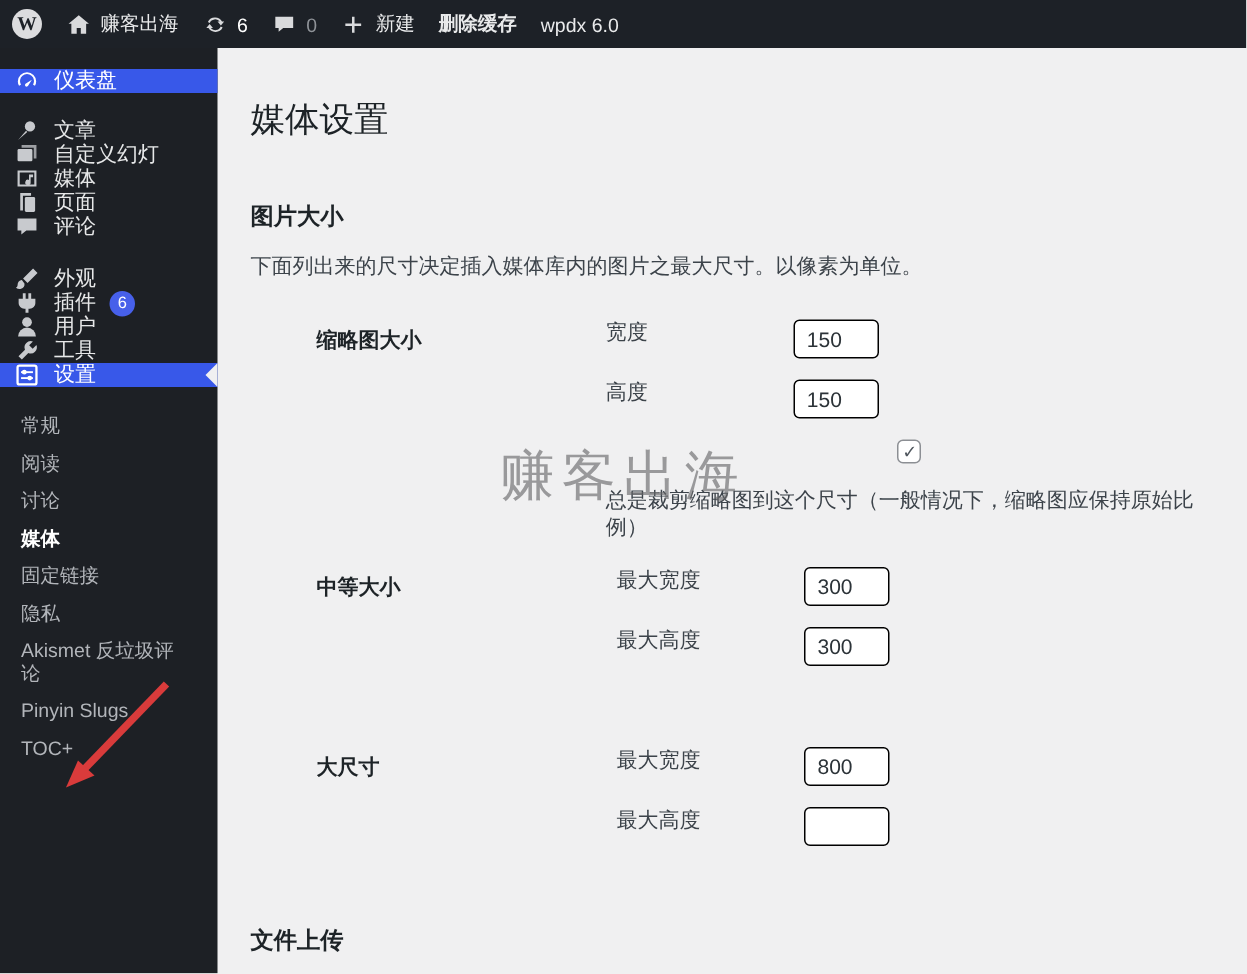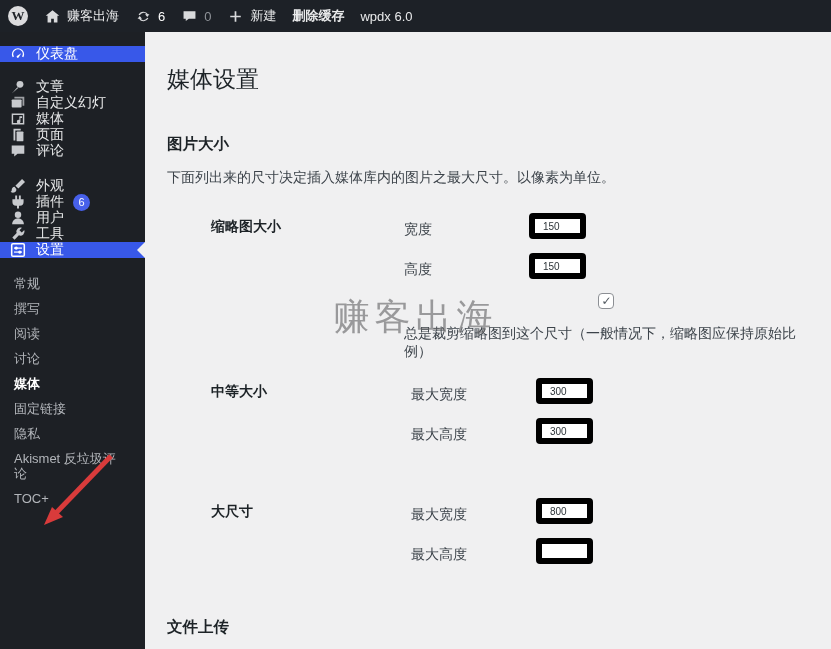--- a/index.html
+++ b/index.html
@@ -37,24 +37,24 @@
   .submenu-item.current { color:#fff; font-weight:700; }
 
   
   .content { position:absolute; left:145px; top:44px; width:686px; height:617px; padding:0 22px; color:#3c434a; }
   .page-title { font-size:23px; font-weight:500; color:#1d2327; margin-top:20px; }
   .sec-heading { font-size:15.5px; font-weight:700; color:#1d2327; margin-top:39px; }
   .desc { font-size:14px; margin-top:14px; color:#3c434a; }
   .form { margin-top:26px;margin-left:44px; }
   .frow { display:flex; }
   .frow .th { width:200px; font-size:14px; font-weight:600; color:#1d2327; padding-top:5px; }
-  .fline { display:flex; align-items:flex-end; margin-bottom:14px; }
+  .fline { display:flex; align-items:flex-start; margin-bottom:14px; }
   .flabel { width:125px; font-size:14px; }
-  .tinput { width:57px; height:26px; border:6px solid #000000; border-radius:4px; background:#fff;
-            font-size:10px; color:#2c3338; padding:0 8px; font-family:inherit; }
+  .tinput { width:57px; height:26px; border:1px solid #000000; border-radius:4px; background:#fff;
+            font-size:14px; color:#2c3338; padding:0 8px; font-family:inherit; }
   .checkline { display:flex; align-items:center; gap:16px; font-size:14px; margin-top:6px;flex-direction:column; }
   .checkbox { width:16px; height:16px; border:1px solid #8c8f94; border-radius:4px; background:#fff;
               display:inline-flex; align-items:center; justify-content:center; color:#50575e;
               font-size:12px; line-height:1; flex:0 0 16px; cursor:pointer; }
   .checkbox::after { content:"✓"; }
   .mb-row1 { margin-bottom:17px; } .mb-row2 { margin-bottom:40px; } 
   .upload-wrap { position:relative; display:inline-flex; align-items:center; gap:8px;
                  padding:10px 12px; margin:15px 0 0 -12px; font-size:14px; }
   .redbox { position:absolute; inset:0; border:3px solid #d93b3b; border-radius:5px; pointer-events:none; }
 
@@ -182,27 +182,27 @@
             <rect x="5.6" y="7.2" width="8.8" height="1.4"></rect>
             <circle cx="8" cy="7.9" r="1.8"></circle>
             <rect x="5.6" y="11.6" width="8.8" height="1.4"></rect>
             <circle cx="12" cy="12.3" r="1.8"></circle>
           </svg>
         <span>设置</span>
         <span class="notch"></span>
       </div>
       <div class="submenu">
         <div class="submenu-item">常规</div>
-        <div class="submenu-item">撰写</div>
         <div class="submenu-item">阅读</div>
         <div class="submenu-item">讨论</div>
         <div class="submenu-item current">媒体</div>
         <div class="submenu-item">固定链接</div>
         <div class="submenu-item">隐私</div>
         <div class="submenu-item">Akismet 反垃圾评论</div>
+        <div class="submenu-item">Pinyin Slugs</div>
         <div class="submenu-item">TOC+</div>
       </div>
     </div>
   </div>
 
   <div class="content">
     <div class="page-title">媒体设置</div>
 
     <div class="sec-heading">图片大小</div>
     <div class="desc">下面列出来的尺寸决定插入媒体库内的图片之最大尺寸。以像素为单位。</div>

